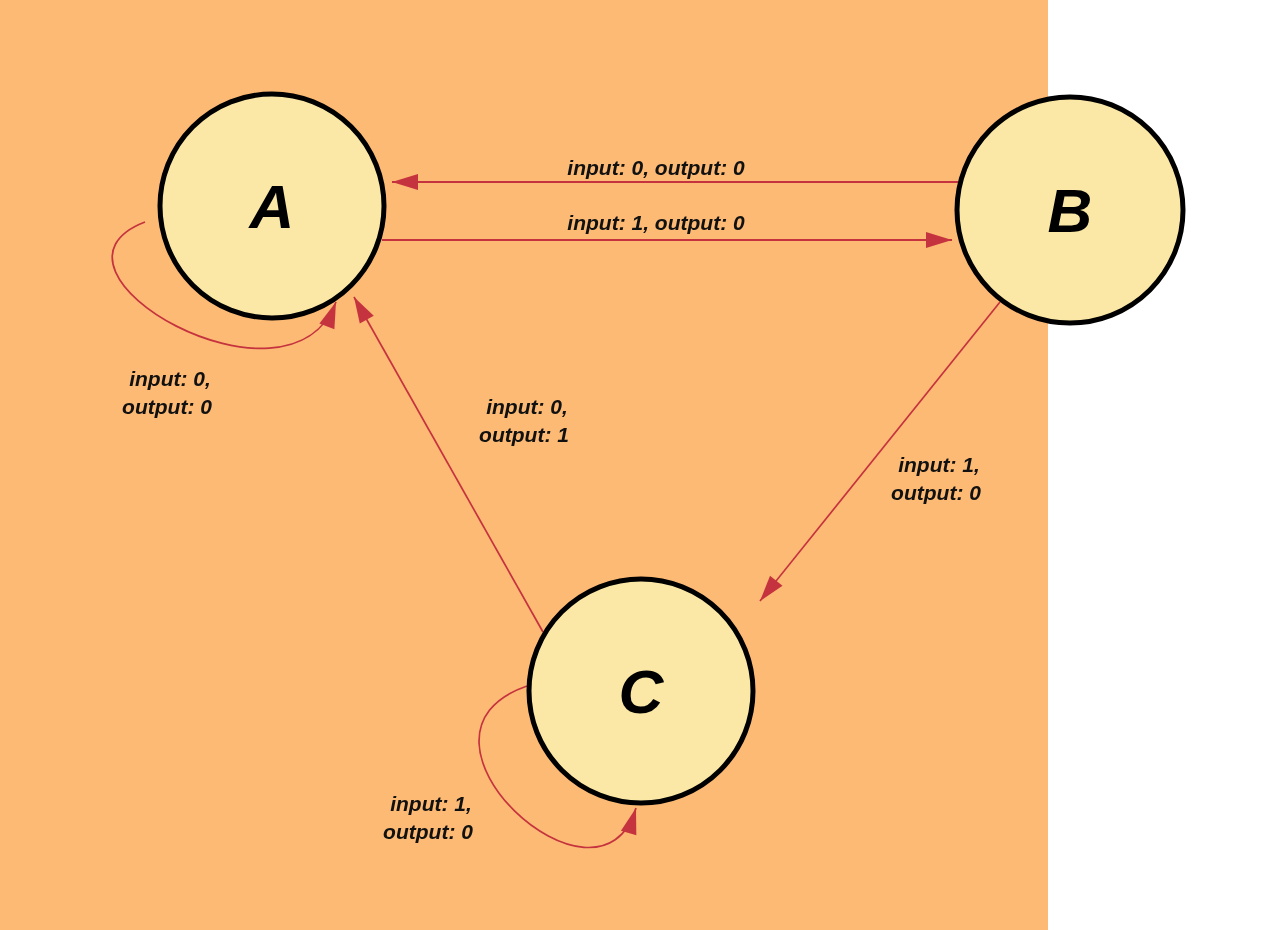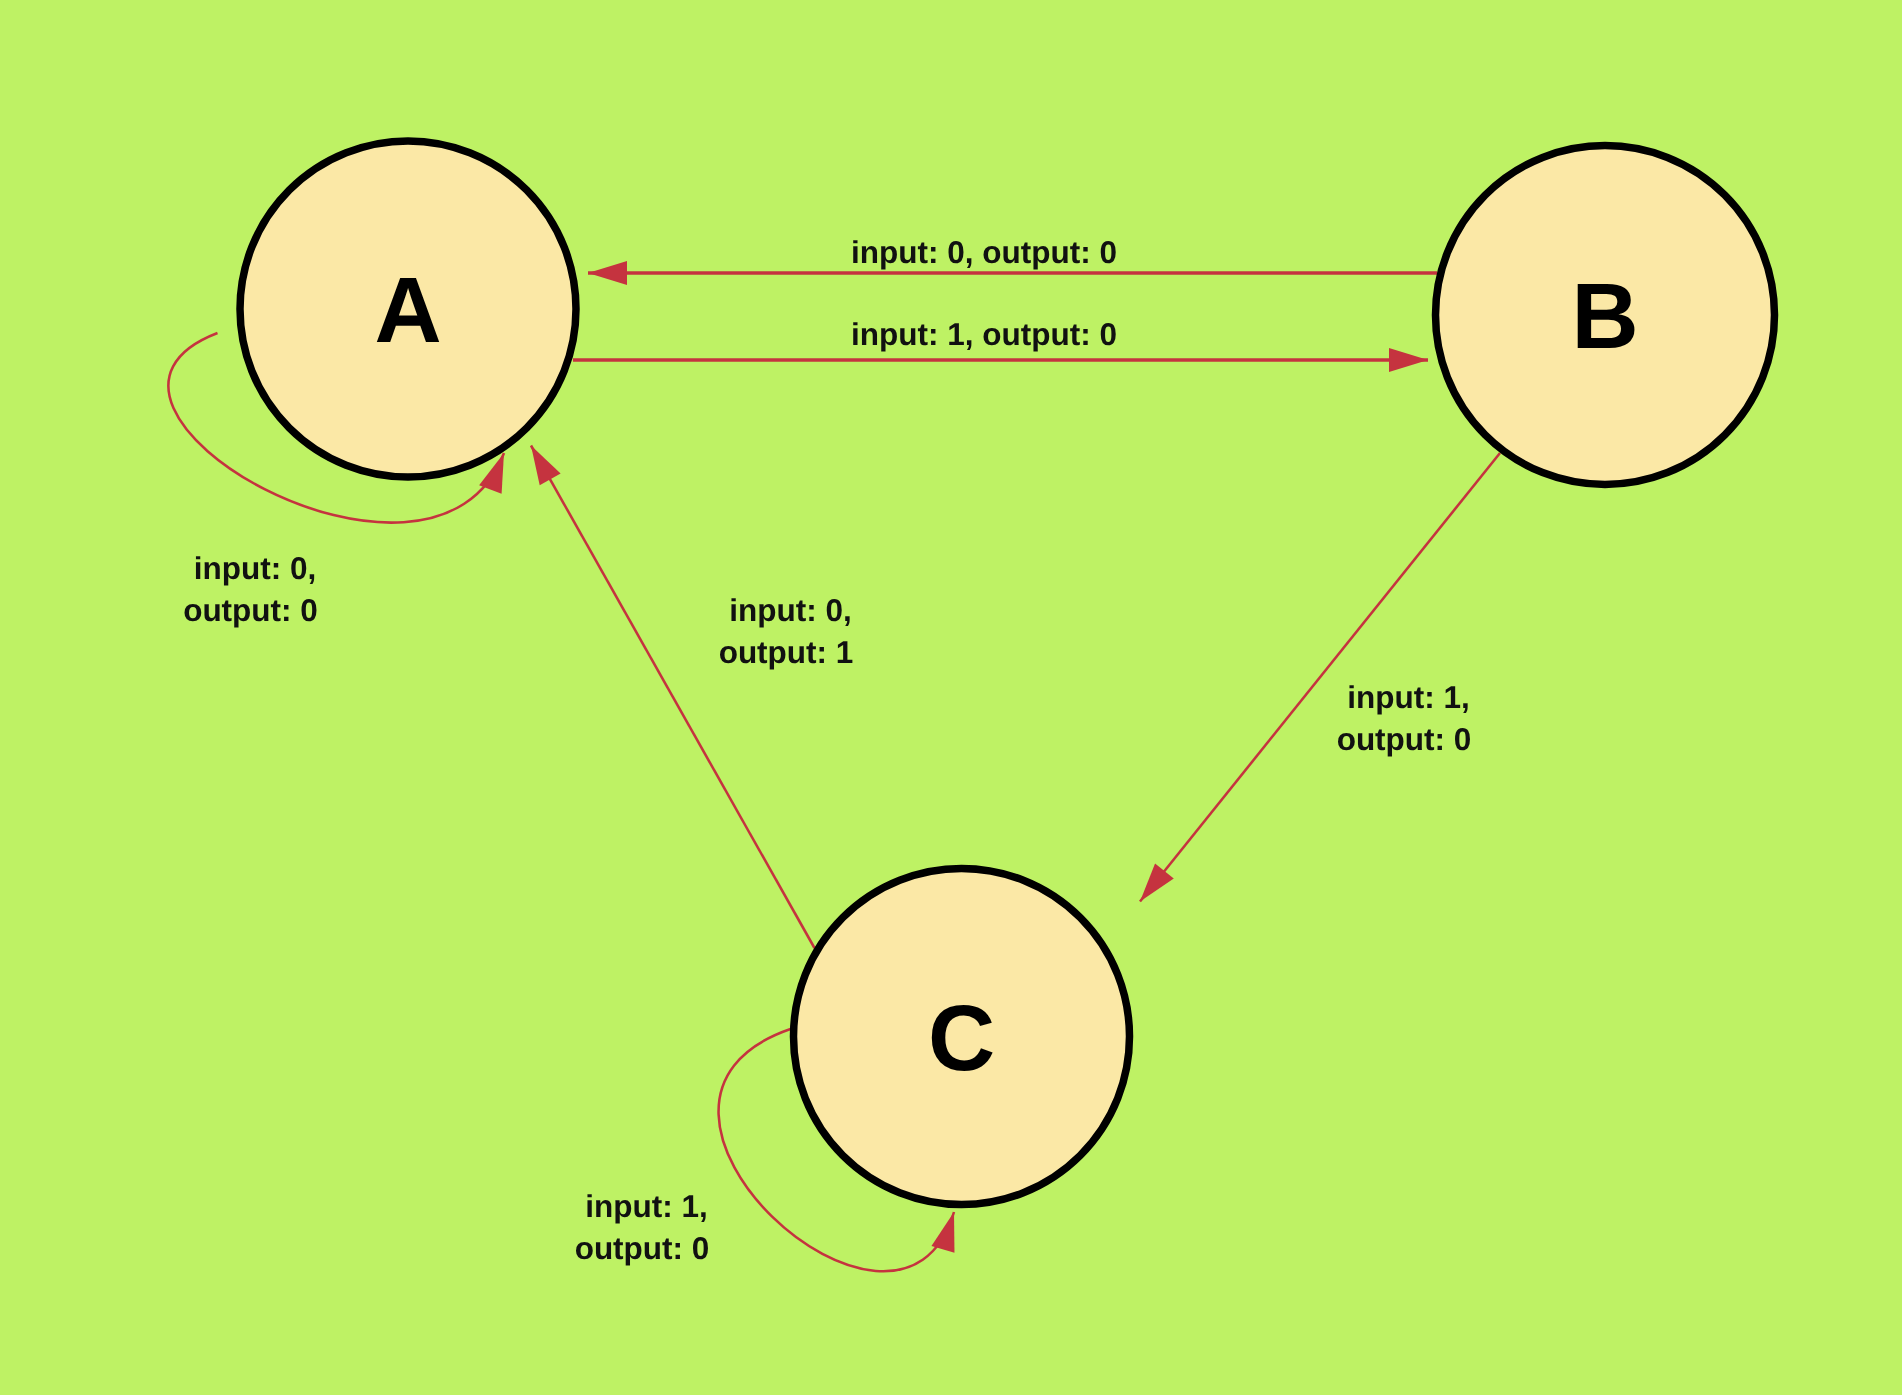--- a/index.html
+++ b/index.html
@@ -1,25 +1,26 @@
 <!DOCTYPE html>
 <html><head>
 <meta charset="utf-8">
 <style>
   html, body {
     margin: 0;
     padding: 0;
     background: #ffffff;
   }
   .canvas-wrap {
-    width: 1268px;
+    width: 1048px;
     height: 930px;
     position: relative;
-    background: #bef264;
+    background: #fdba74;
     font-family: "Liberation Sans", sans-serif;
+    font-style: italic;
   }
   svg.diagram {
     display: block;
     width: 1268px;
     height: 930px;
   }
   .state-circle {
     stroke: #000000;
     stroke-width: 5px;
   }

